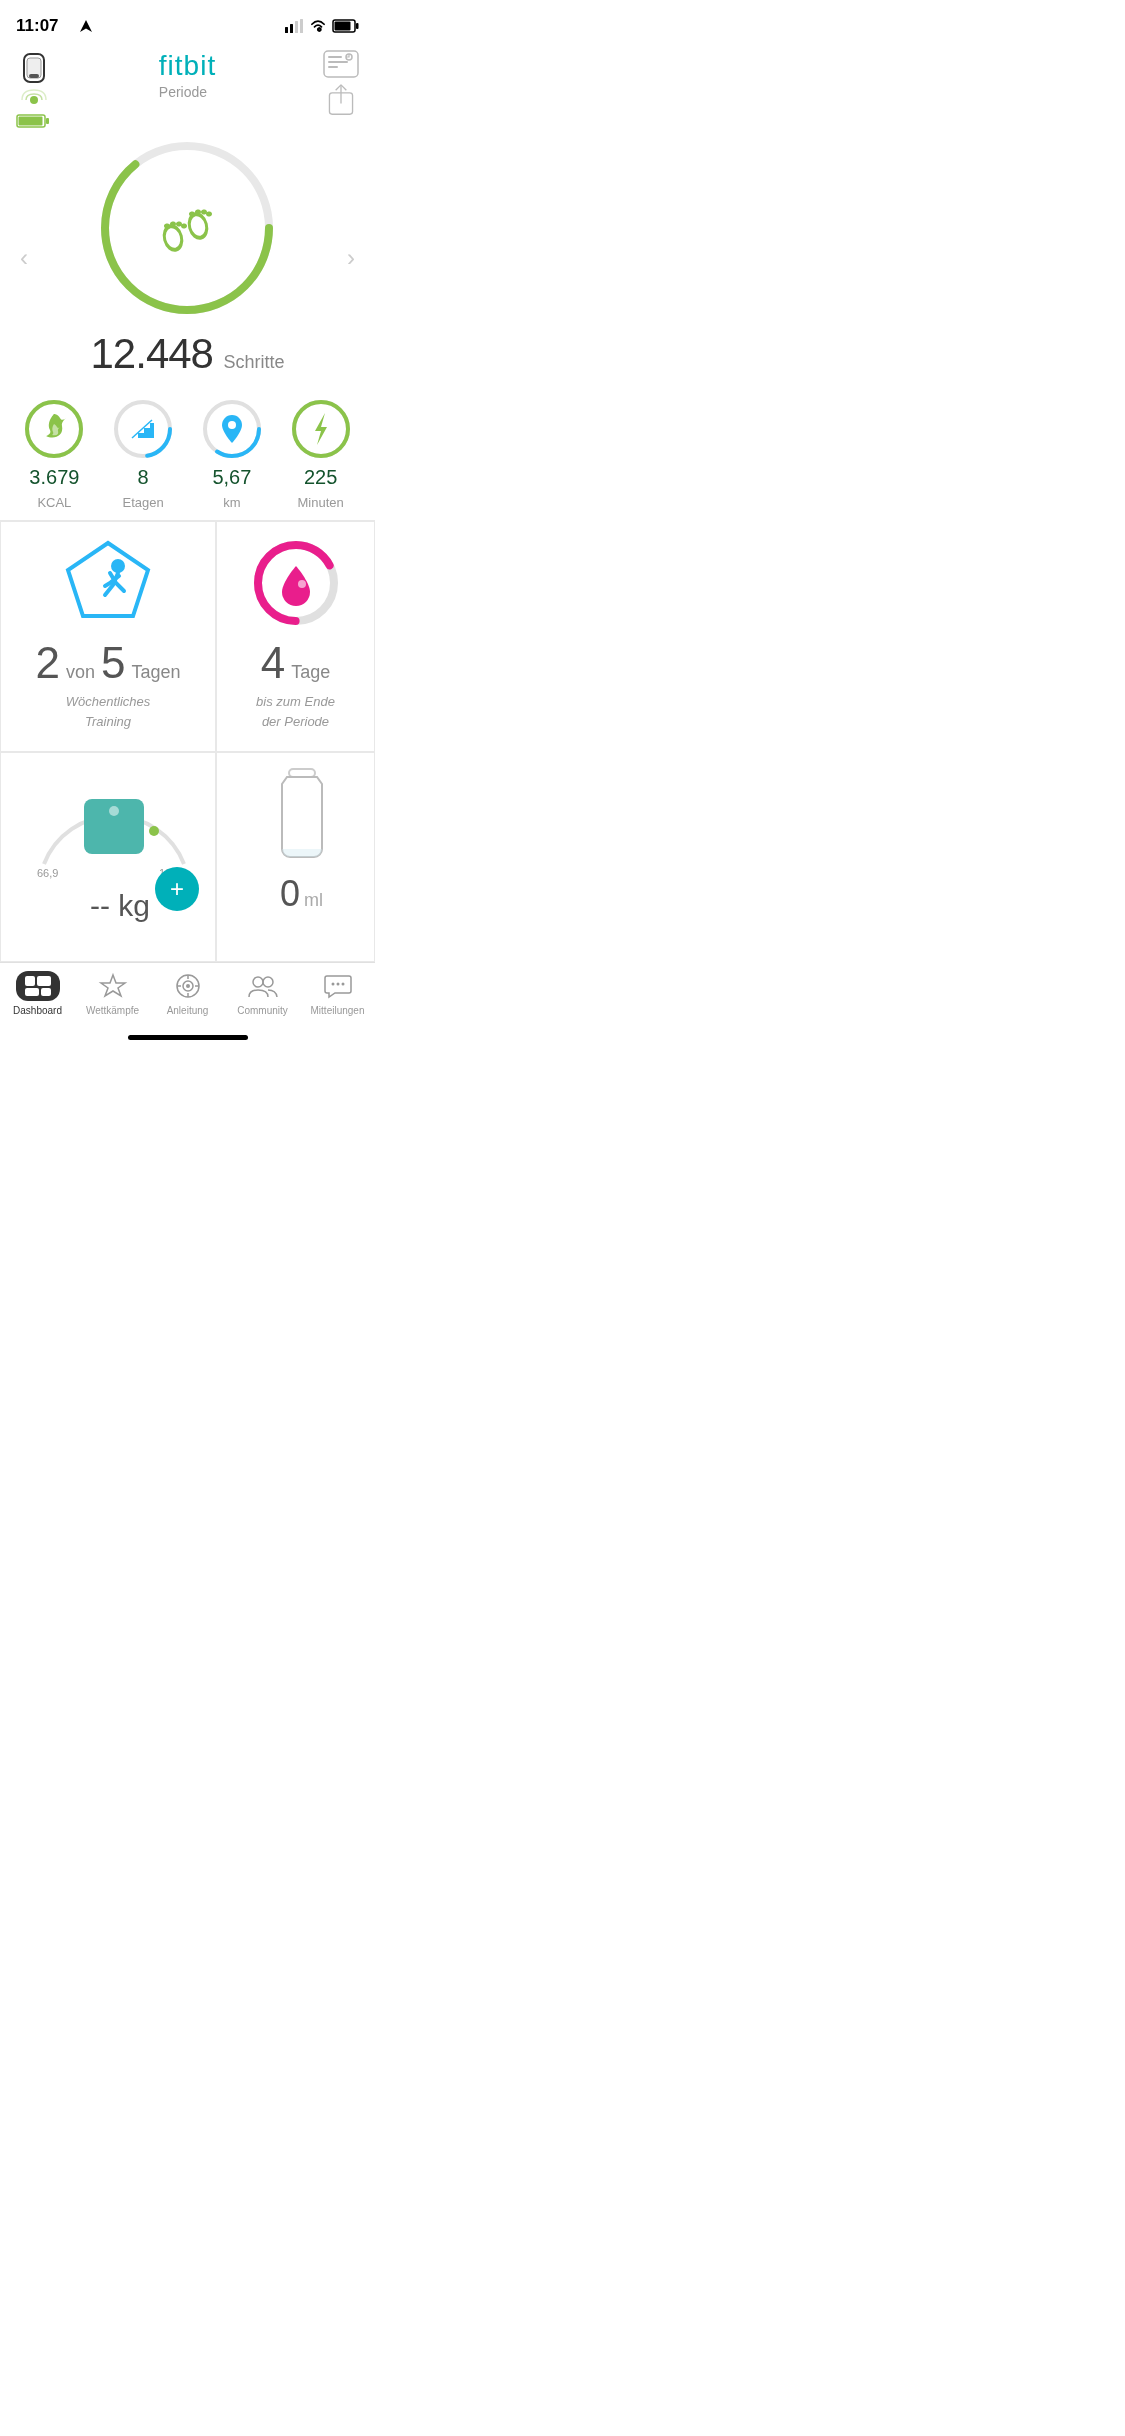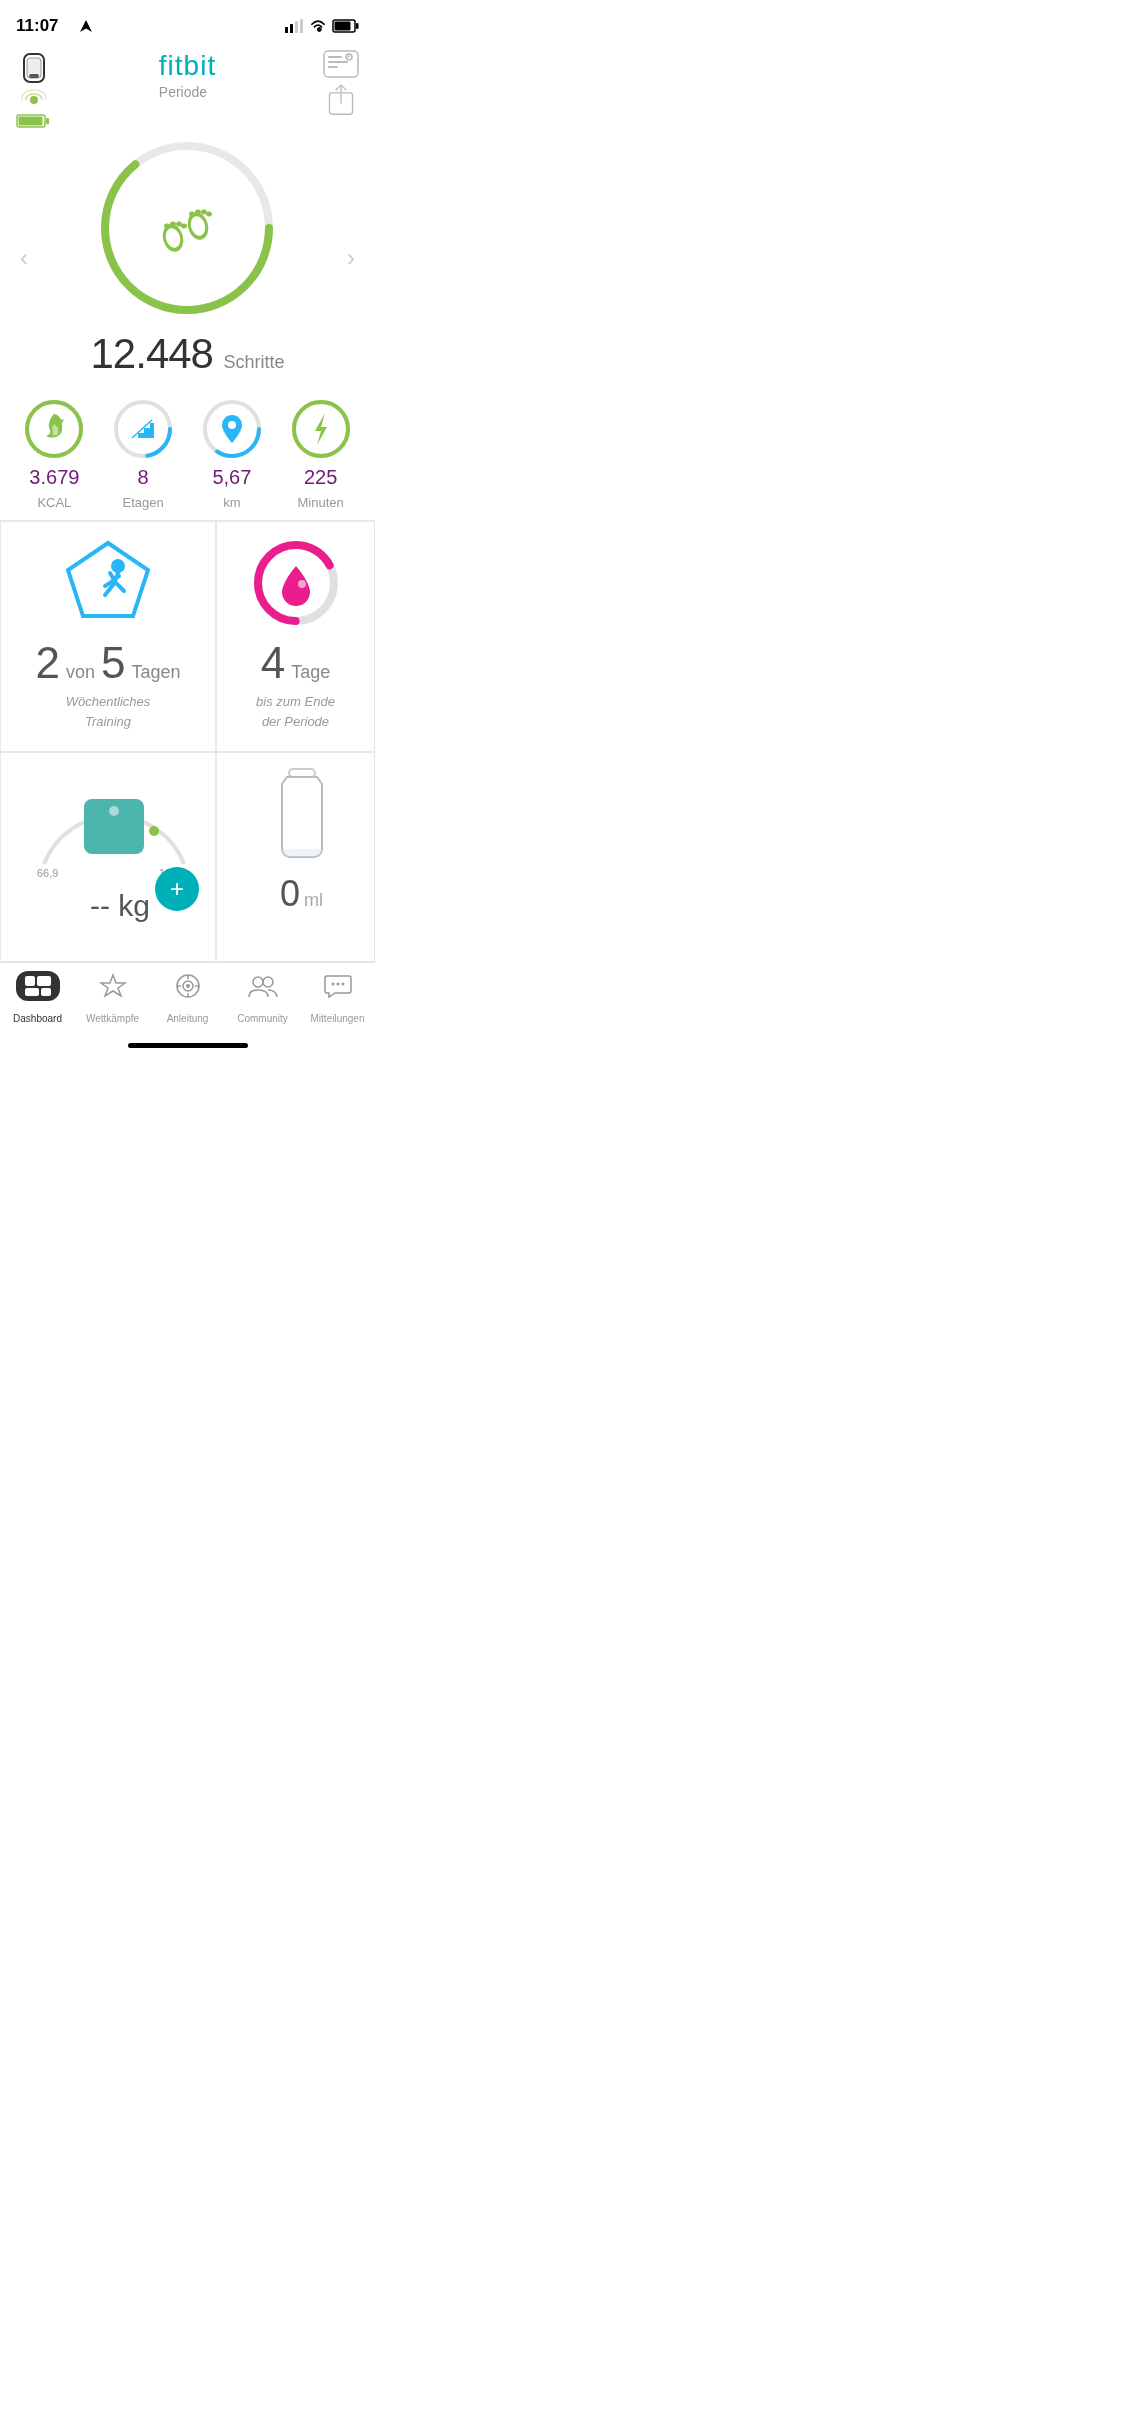--- a/index.html
+++ b/index.html
@@ -126,21 +126,21 @@
       gap: 6px;
     }
     .stat-circle {
       width: 62px;
       height: 62px;
       position: relative;
     }
     .stat-value {
       font-size: 20px;
       font-weight: 400;
-      color: #701a75;
+      color: #14532d;
       text-align: center;
     }
     .stat-unit {
       font-size: 13px;
       color: #999;
       text-align: center;
     }
 
     
     .tiles-grid {
@@ -212,21 +212,21 @@
       border-top: 1px solid #e0e0e0;
       padding: 8px 0 4px;
       background: #fff;
       position: sticky;
       bottom: 0;
     }
     .nav-item {
       display: flex;
       flex-direction: column;
       align-items: center;
-      gap: 12px;
+      gap: 4px;
       cursor: pointer;
       flex: 1;
     }
     .nav-item.active .nav-icon-box {
       background: #333;
       border-radius: 12px;
     }
     .nav-icon-box {
       width: 44px;
       height: 30px;

